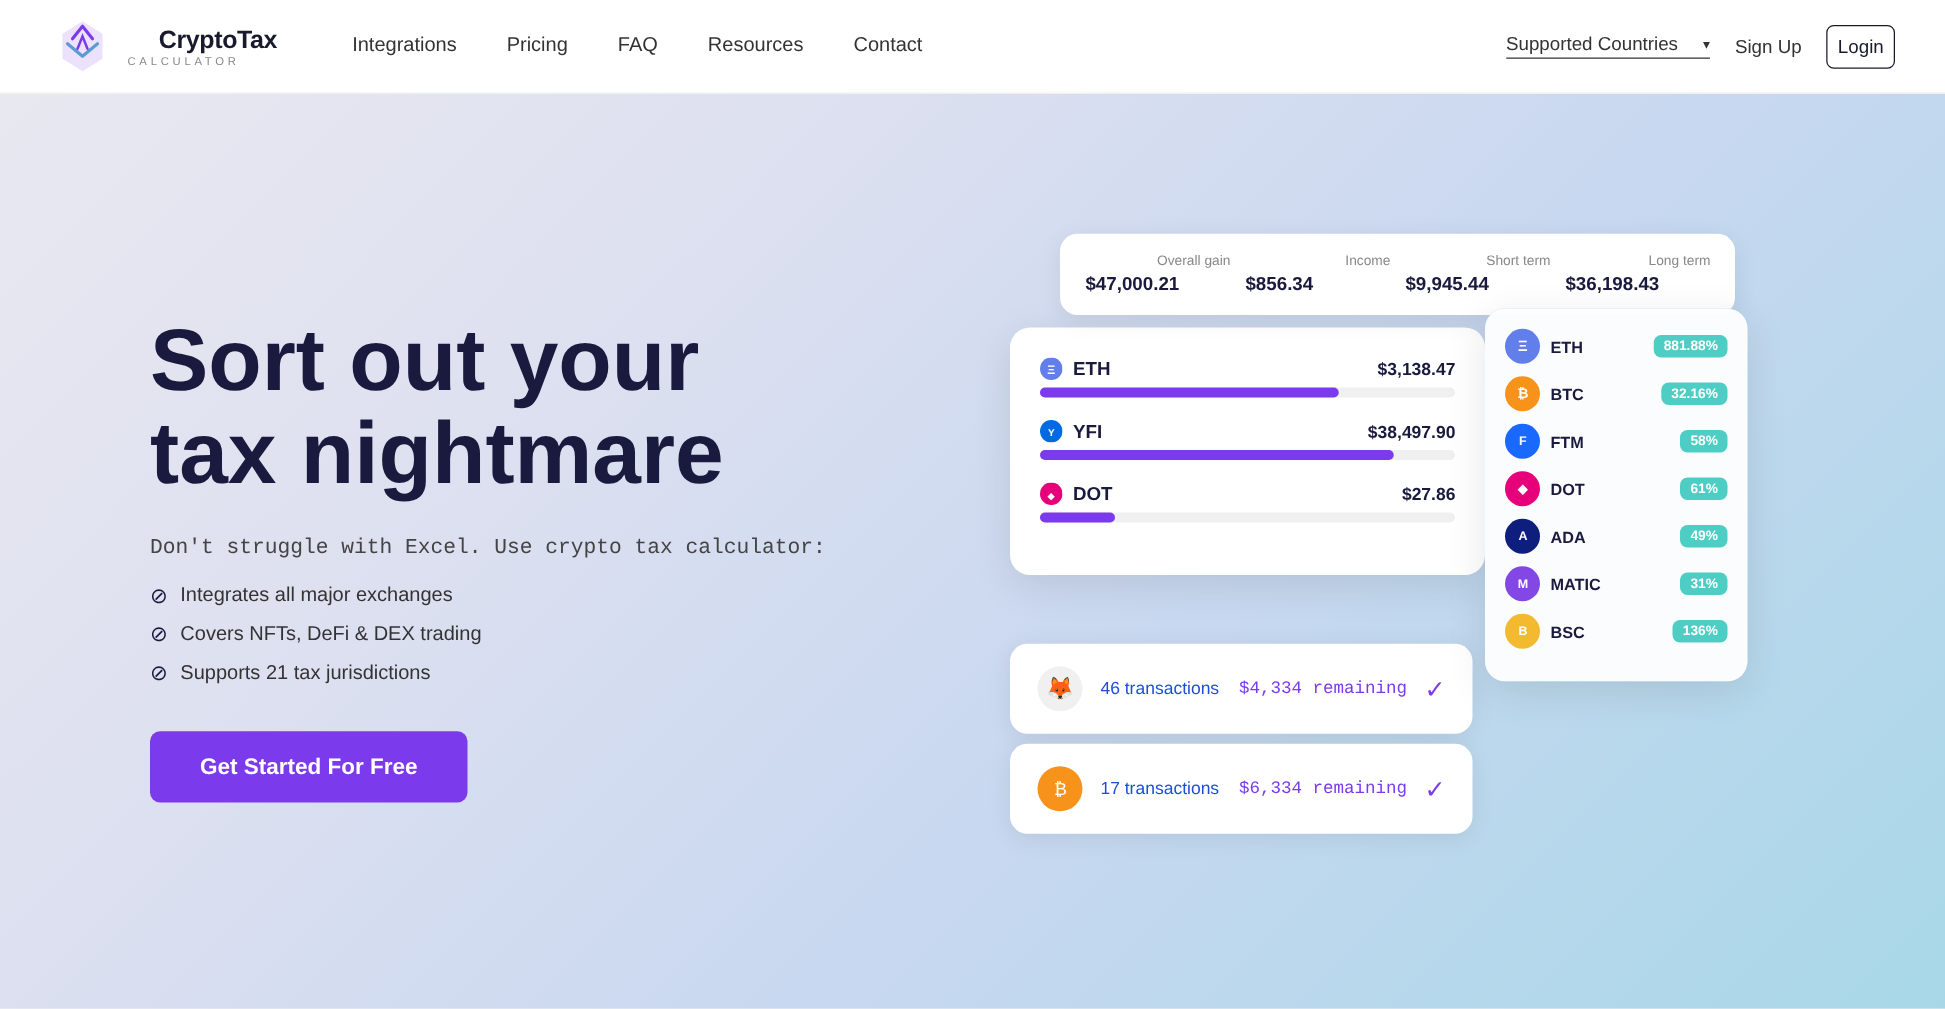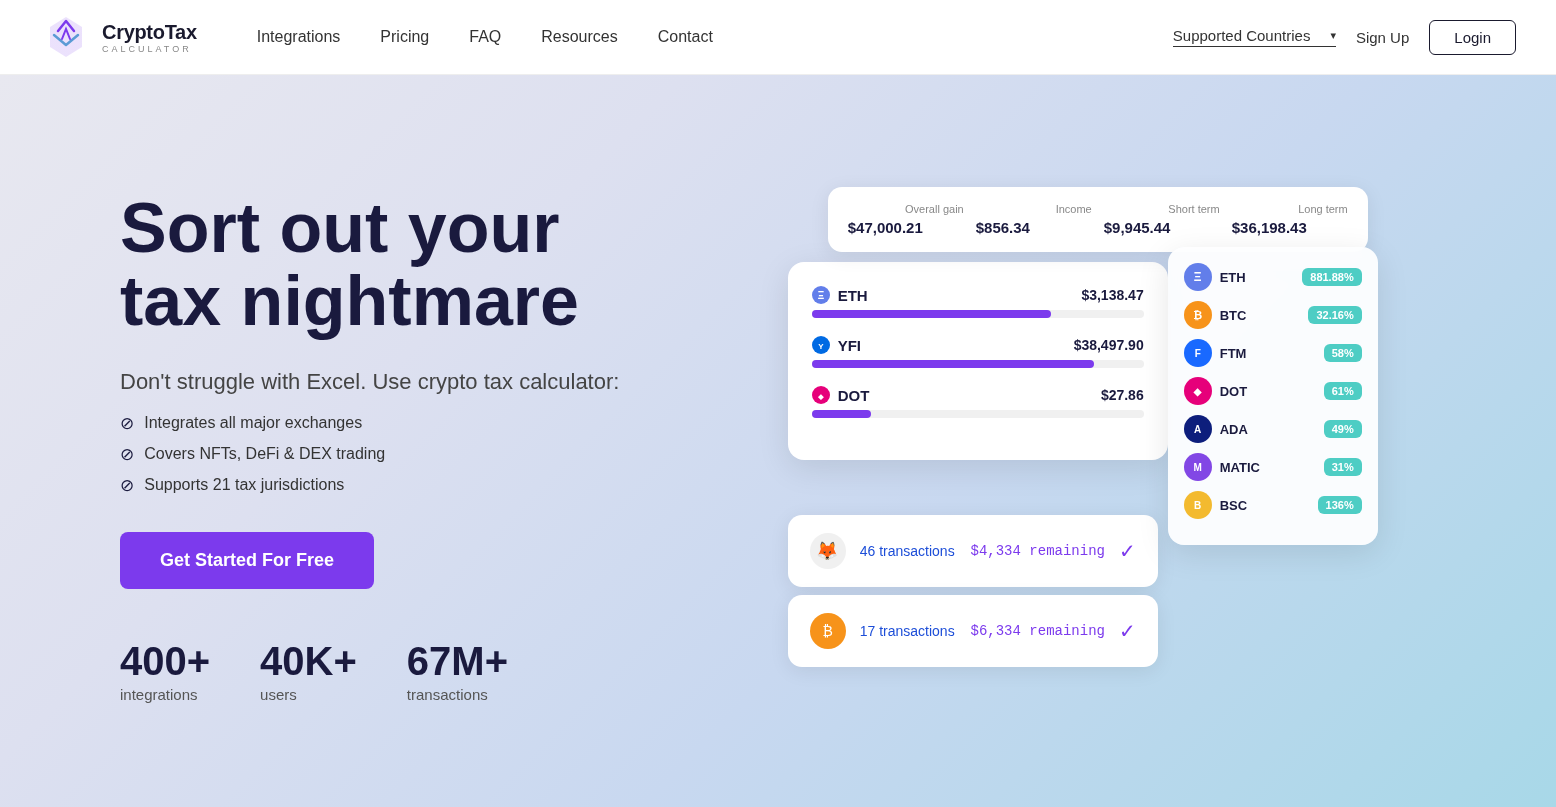--- a/index.html
+++ b/index.html
@@ -7,46 +7,46 @@
 
     
     .navbar {
       display: flex; align-items: center; background: #fff;
       padding: 0 40px; height: 75px; border-bottom: 1px solid #eee;
       position: relative; z-index: 10;
     }
     .logo-wrap { display: flex; align-items: center; gap: 10px; margin-right: 60px; }
     .logo-icon { width: 52px; height: 52px; }
     .logo-text { display: flex; flex-direction: column; }
-    .logo-main { font-size: 20px; font-weight: 700; color: #1a1a2e; letter-spacing: -0.3px; }
+    .logo-main { font-size: 20px; font-weight: 700; color: #1a1a2e; letter-spacing: -0.3px; margin-left: 25px; }
     .logo-sub { font-size: 9px; letter-spacing: 3px; color: #888; text-transform: uppercase; }
     .nav-links { display: flex; gap: 40px; flex: 1; }
     .nav-link { font-size: 16px; color: #333; text-decoration: none; cursor: pointer; }
     .nav-right { display: flex; align-items: center; gap: 20px; margin-left: auto; }
     .supported-countries {
       display: flex; align-items: center; gap: 20px; font-size: 15px; color: #333;
       cursor: pointer; border-bottom: 1px solid #333; padding-bottom: 2px;
     }
     .chevron { font-size: 11px; }
     .signup-btn { font-size: 15px; color: #333; text-decoration: none; cursor: pointer; }
     .login-btn {
       font-size: 15px; color: #1a1a2e; border: 1.5px solid #1a1a2e;
-      padding: 8px 24px; border-radius: 6px; cursor: pointer; background: #fff;
+      padding: 8px 8px; border-radius: 6px; cursor: pointer; background: #fff;
     }
 
     
     .hero {
       min-height: 732px;
       background: linear-gradient(135deg, #e8e8f0 0%, #dde0f0 30%, #c8d8f0 60%, #a8d8e8 100%);
       display: flex; align-items: center; padding: 52px 60px 40px 120px;
       position: relative; overflow: hidden;
     }
     .hero-left { max-width: 560px; z-index: 2; }
     .hero-title { font-size: 70px; font-weight: 900; color: #1a1a3e; line-height: 1.05; margin-bottom: 30px; }
-    .hero-subtitle { font-size: 22px; color: #444; margin-bottom: 18px; }
+    .hero-subtitle { font-size: 17px; color: #444; margin-bottom: 18px; font-family: Liberation Mono, monospace; }
     .hero-features { list-style: none; margin-bottom: 36px; }
     .hero-features li { font-size: 16px; color: #333; margin-bottom: 10px; display: flex; align-items: center; gap: 10px; }
     .check-icon { color: #1a1a3e; font-size: 17px; }
     .cta-btn {
       background: #7c3aed; color: #fff; border: none; padding: 18px 40px;
       font-size: 18px; font-weight: 600; border-radius: 8px; cursor: pointer;
       display: inline-block;
     }
     .stats { display: flex; gap: 50px; margin-top: 50px; }
     .stat-num { font-size: 40px; font-weight: 800; color: #1a1a3e; }
@@ -175,34 +175,20 @@
         <span class="check-icon">⊘</span>
         <span>Covers NFTs, DeFi &amp; DEX trading</span>
       </li>
       <li>
         <span class="check-icon">⊘</span>
         <span>Supports 21 tax jurisdictions</span>
       </li>
     </ul>
     <button class="cta-btn">Get Started For Free</button>
 
-    <div class="stats">
-      <div class="stat">
-        <div class="stat-num">400+</div>
-        <div class="stat-label">integrations</div>
-      </div>
-      <div class="stat">
-        <div class="stat-num">40K+</div>
-        <div class="stat-label">users</div>
-      </div>
-      <div class="stat">
-        <div class="stat-num">67M+</div>
-        <div class="stat-label">transactions</div>
-      </div>
-    </div>
   </div>
 
   <div class="hero-right">
     <div class="dashboard-container">
 
       <div class="stats-bar">
         <div class="stat-card">
           <div class="stat-card-label">Overall gain</div>
           <div class="stat-card-value">$47,000.21</div>
         </div>

